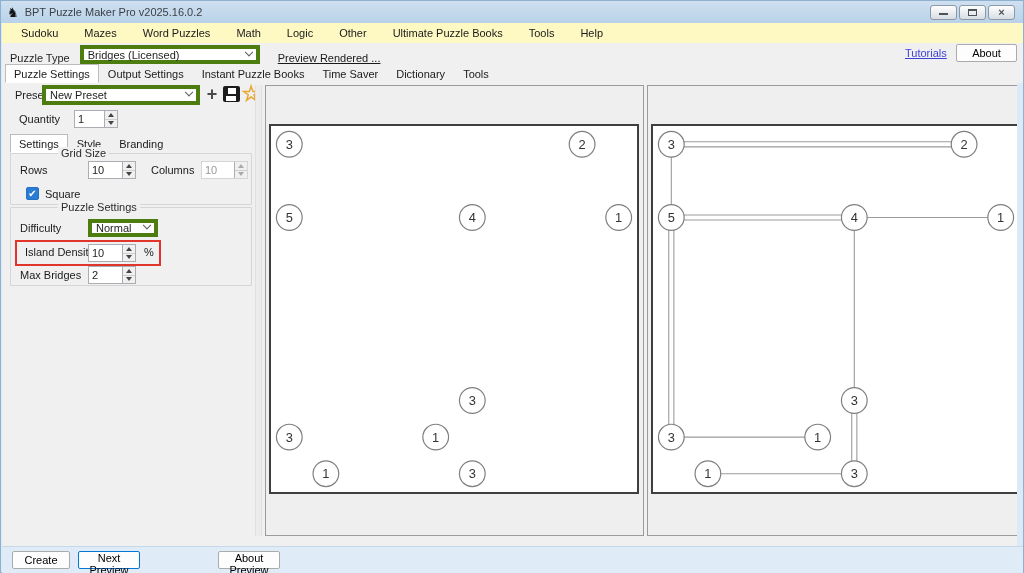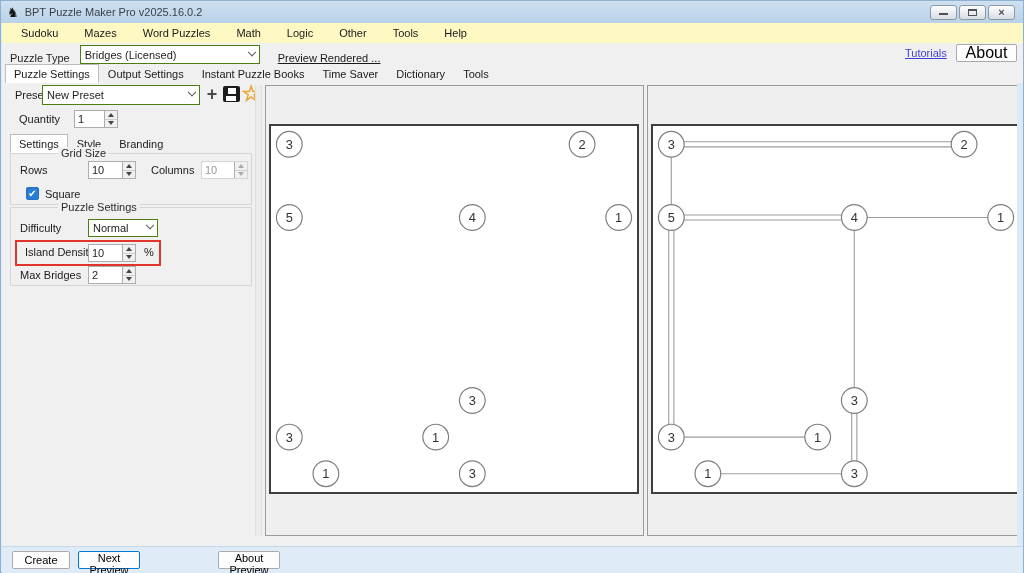--- a/index.html
+++ b/index.html
@@ -17,27 +17,27 @@
   .glyph-max { width:9px; height:7px; border:1px solid #4c5258; border-top:2px solid #4c5258; }
   .glyph-close { font-weight:bold; font-size:11px; margin-top:-1px; }
 
   
   .menubar { position:absolute; left:1px; top:22px; width:1021px; height:20px; background:#fef9c3; display:flex; align-items:center; padding-left:6px; }
   .menu-item { padding:3px 13px; color:#1a1a1a; }
 
   
   .typebar { position:absolute; left:1px; top:42px; width:1021px; height:21px; background:#f0f0f0; display:flex; align-items:flex-end; }
   .typebar .lbl { margin-left:8px; }
-  .combo { background:#fff; border:1px solid #4d7c0f; height:19px; display:flex; align-items:center; padding:0 4px; position:relative; }
+  .combo { background:#fff; border:4px solid #4d7c0f; height:19px; display:flex; align-items:center; padding:0 4px; position:relative; }
   .combo .val { white-space:nowrap; }
   .chev { margin-left:auto; width:6px; height:6px; border-right:1px solid #5a5a5a; border-bottom:1px solid #5a5a5a; transform:rotate(45deg) translate(-2px,-2px); }
   .type-combo { width:180px; margin-left:10px; }
   .status-text { margin-left:18px; color:#1a1a1a;text-decoration:underline; }
   .tutorials { position:absolute; left:903px; top:4px; color:#3f3fd8; text-decoration:underline; cursor:pointer; }
-  .about-btn { position:absolute; left:954px; top:1px; width:61px; height:18px; background:#fdfdfd; border:1px solid #ababab; border-radius:2px; font-size:16px; text-align:center; line-height:16px; }
+  .about-btn { position:absolute; left:954px; top:1px; width:61px; height:18px; background:#fdfdfd; border:1px solid #ababab; border-radius:2px; font-size:11px; text-align:center; line-height:16px; }
 
   
   .tabstrip { position:absolute; left:1px; top:63px; width:1021px; height:19px; background:#f0f0f0; display:flex; align-items:flex-end; padding-left:3px; }
   .tab { padding:3px 8px 2px; border:1px solid transparent; color:#1a1a1a; }
   .tab.active { background:#fff; border-color:#bcbcbc; border-bottom-color:#fff; }
 
   
   .content { position:absolute; left:1px; top:82px; width:1021px; height:463px; background:#f0f0f0; }
   .content::after { content:""; position:absolute; right:0; top:0; width:6px; height:100%; background:#dce9f6; }
 
@@ -123,20 +123,21 @@
   </div>
 
   <div class="menubar">
 
   <span class="menu-item">Sudoku</span>
       <span class="menu-item">Mazes</span>
       <span class="menu-item">Word Puzzles</span>
       <span class="menu-item">Math</span>
       <span class="menu-item">Logic</span>
       <span class="menu-item">Other</span>
+      <span class="menu-item">Ultimate Puzzle Books</span>
       <span class="menu-item">Tools</span>
       <span class="menu-item">Help</span>
     </div>
 
   <div class="typebar">
     <span class="lbl">Puzzle Type</span>
     <div class="combo type-combo">
       <span class="val">Bridges (Licensed)</span>
       <span class="chev"></span>
     </div>

